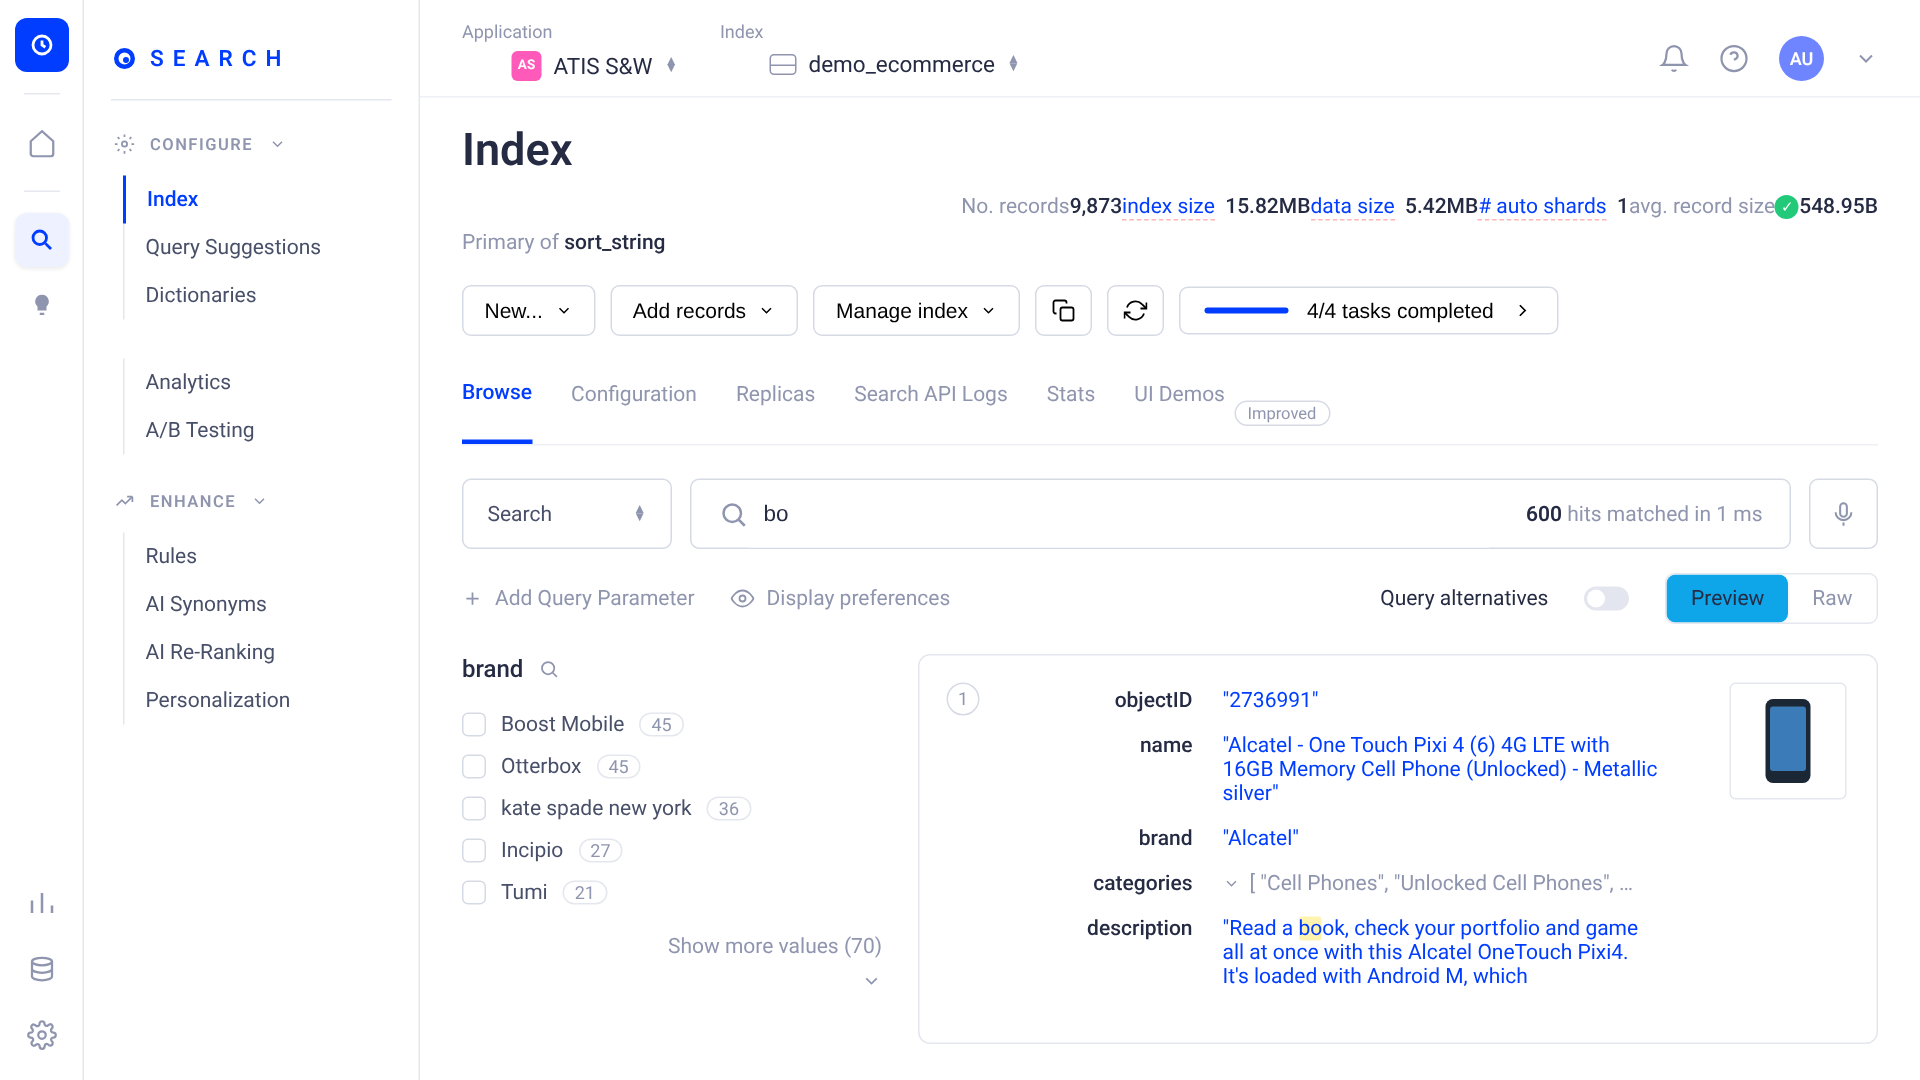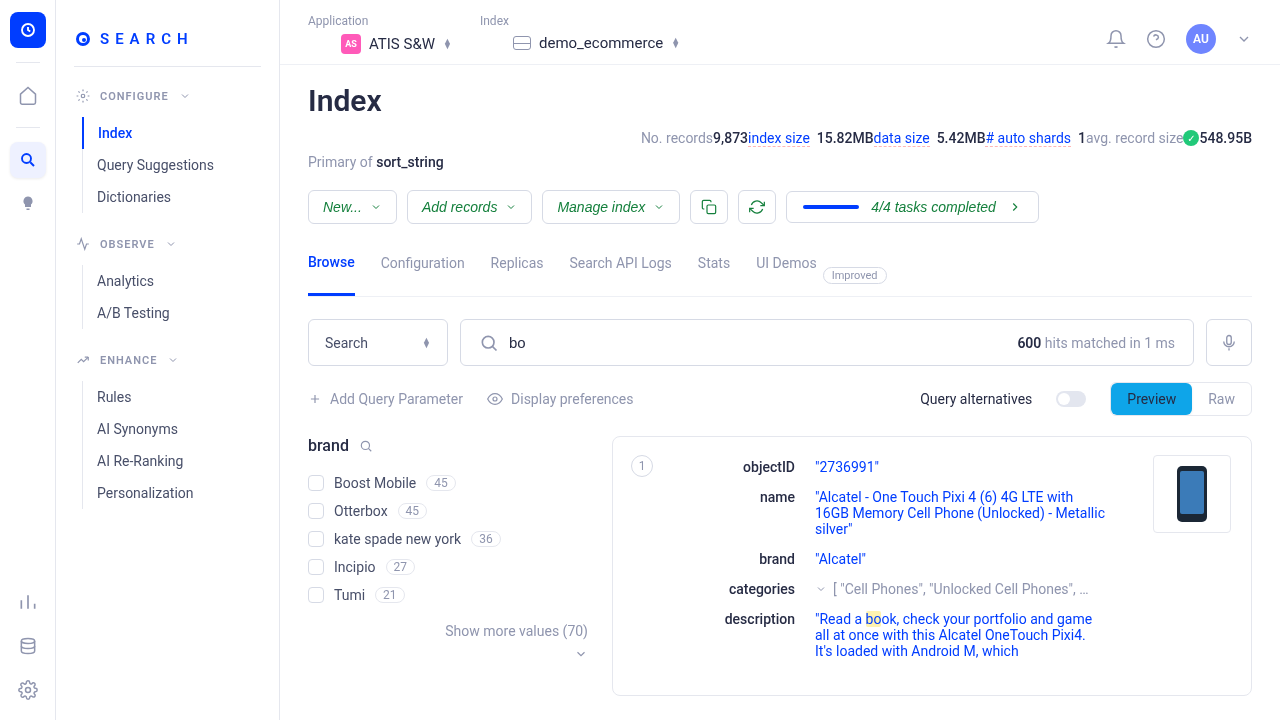--- a/index.html
+++ b/index.html
@@ -34,21 +34,21 @@
 .avatar { width: 30px; height: 30px; border-radius: 50%; background: #6f85ff; color:#fff; display:flex; align-items:center; justify-content:center; font-size:12px; font-weight:600; }
 .content { padding: 18px 28px; }
 h1 { font-size: 30px; font-weight: 600; color: #262b44; margin-bottom: 12px; }
 .stats { display: flex; flex-wrap: wrap; align-items: center; font-size: 14px; color: #8f95ae; margin-bottom: 8px; justify-content: flex-end; }
 .stats .link { color: #003dff; border-bottom: 1px dashed #ffb5b5; cursor: pointer; }
 .stats .val { color: #262b44; font-weight: 500; }
 .check { width:16px; height:16px; border-radius:50%; background:#21c979; display:inline-flex; align-items:center; justify-content:center; color:#fff; font-size:10px; }
 .primary-of { font-size: 14px; color: #8f95ae; margin-bottom: 20px; }
 .primary-of b { color:#262b44; font-weight:500; }
 .toolbar { display:flex; gap:10px; align-items:center; margin-bottom:18px; }
-.btn { border:1px solid #d6dae5; background:#fff; border-radius:6px; padding:8px 14px; font-size:14px; color:#15803d; cursor:pointer; display:flex; align-items:center; gap:8px;font-style:italic; }
+.btn { border:1px solid #d6dae5; background:#fff; border-radius:6px; padding:8px 14px; font-size:14px; color:#000000; cursor:pointer; display:flex; align-items:center; gap:8px; }
 .btn.icon-only { padding: 8px 10px; }
 .tasks { display:flex; align-items:center; gap:12px; padding:7px 16px; }
 .tasks-bar { width:56px; height:4px; background:#003dff; border-radius:2px; }
 .tabs { display:flex; gap:26px; border-bottom:1px solid #eef0f5; margin-bottom:22px; }
 .tab { padding:0 0 12px; color:#8f95ae; cursor:pointer; font-size:14px; display:flex; align-items:center; gap:6px; }
 .tab.active { color:#003dff; font-weight:500; border-bottom:3px solid #003dff; }
 .badge { border:1px solid #d6dae5; border-radius:10px; padding:1px 8px; font-size:11px; color:#8f95ae;margin-top:25px; }
 .search-row { display:flex; gap:12px; margin-bottom:16px; }
 .search-mode { border:1px solid #d6dae5; border-radius:6px; padding:12px 16px; display:flex; align-items:center; gap:12px; width:140px; justify-content:space-between; cursor:pointer; }
 .search-box { flex:1; border:1px solid #d6dae5; border-radius:6px; display:flex; align-items:center; padding:0 18px; }
@@ -151,29 +151,20 @@
             <path d="M6 9l6 6 6-6"></path>
           </svg>
       </div>
       <div class="sb-items">
         <div class="sb-item active">Index</div>
         <div class="sb-item">Query Suggestions</div>
         <div class="sb-item">Dictionaries</div>
       </div>
     </div>
     <div class="sb-section">
-      <div class="sb-section-head">
-        <svg width="14" height="14" viewBox="0 0 24 24" fill="none" stroke="currentColor" stroke-width="2">
-            <path d="M22 12h-4l-3 9L9 3l-3 9H2"></path>
-          </svg>
-        <span>OBSERVE</span>
-        <svg width="12" height="12" viewBox="0 0 24 24" fill="none" stroke="currentColor" stroke-width="2">
-            <path d="M6 9l6 6 6-6"></path>
-          </svg>
-      </div>
       <div class="sb-items">
         <div class="sb-item">Analytics</div>
         <div class="sb-item">A/B Testing</div>
       </div>
     </div>
     <div class="sb-section">
       <div class="sb-section-head">
         <svg width="14" height="14" viewBox="0 0 24 24" fill="none" stroke="currentColor" stroke-width="2">
             <path d="M3 17l6-6 4 4 8-8"></path>
             <path d="M21 7h-6m6 0v6"></path>

